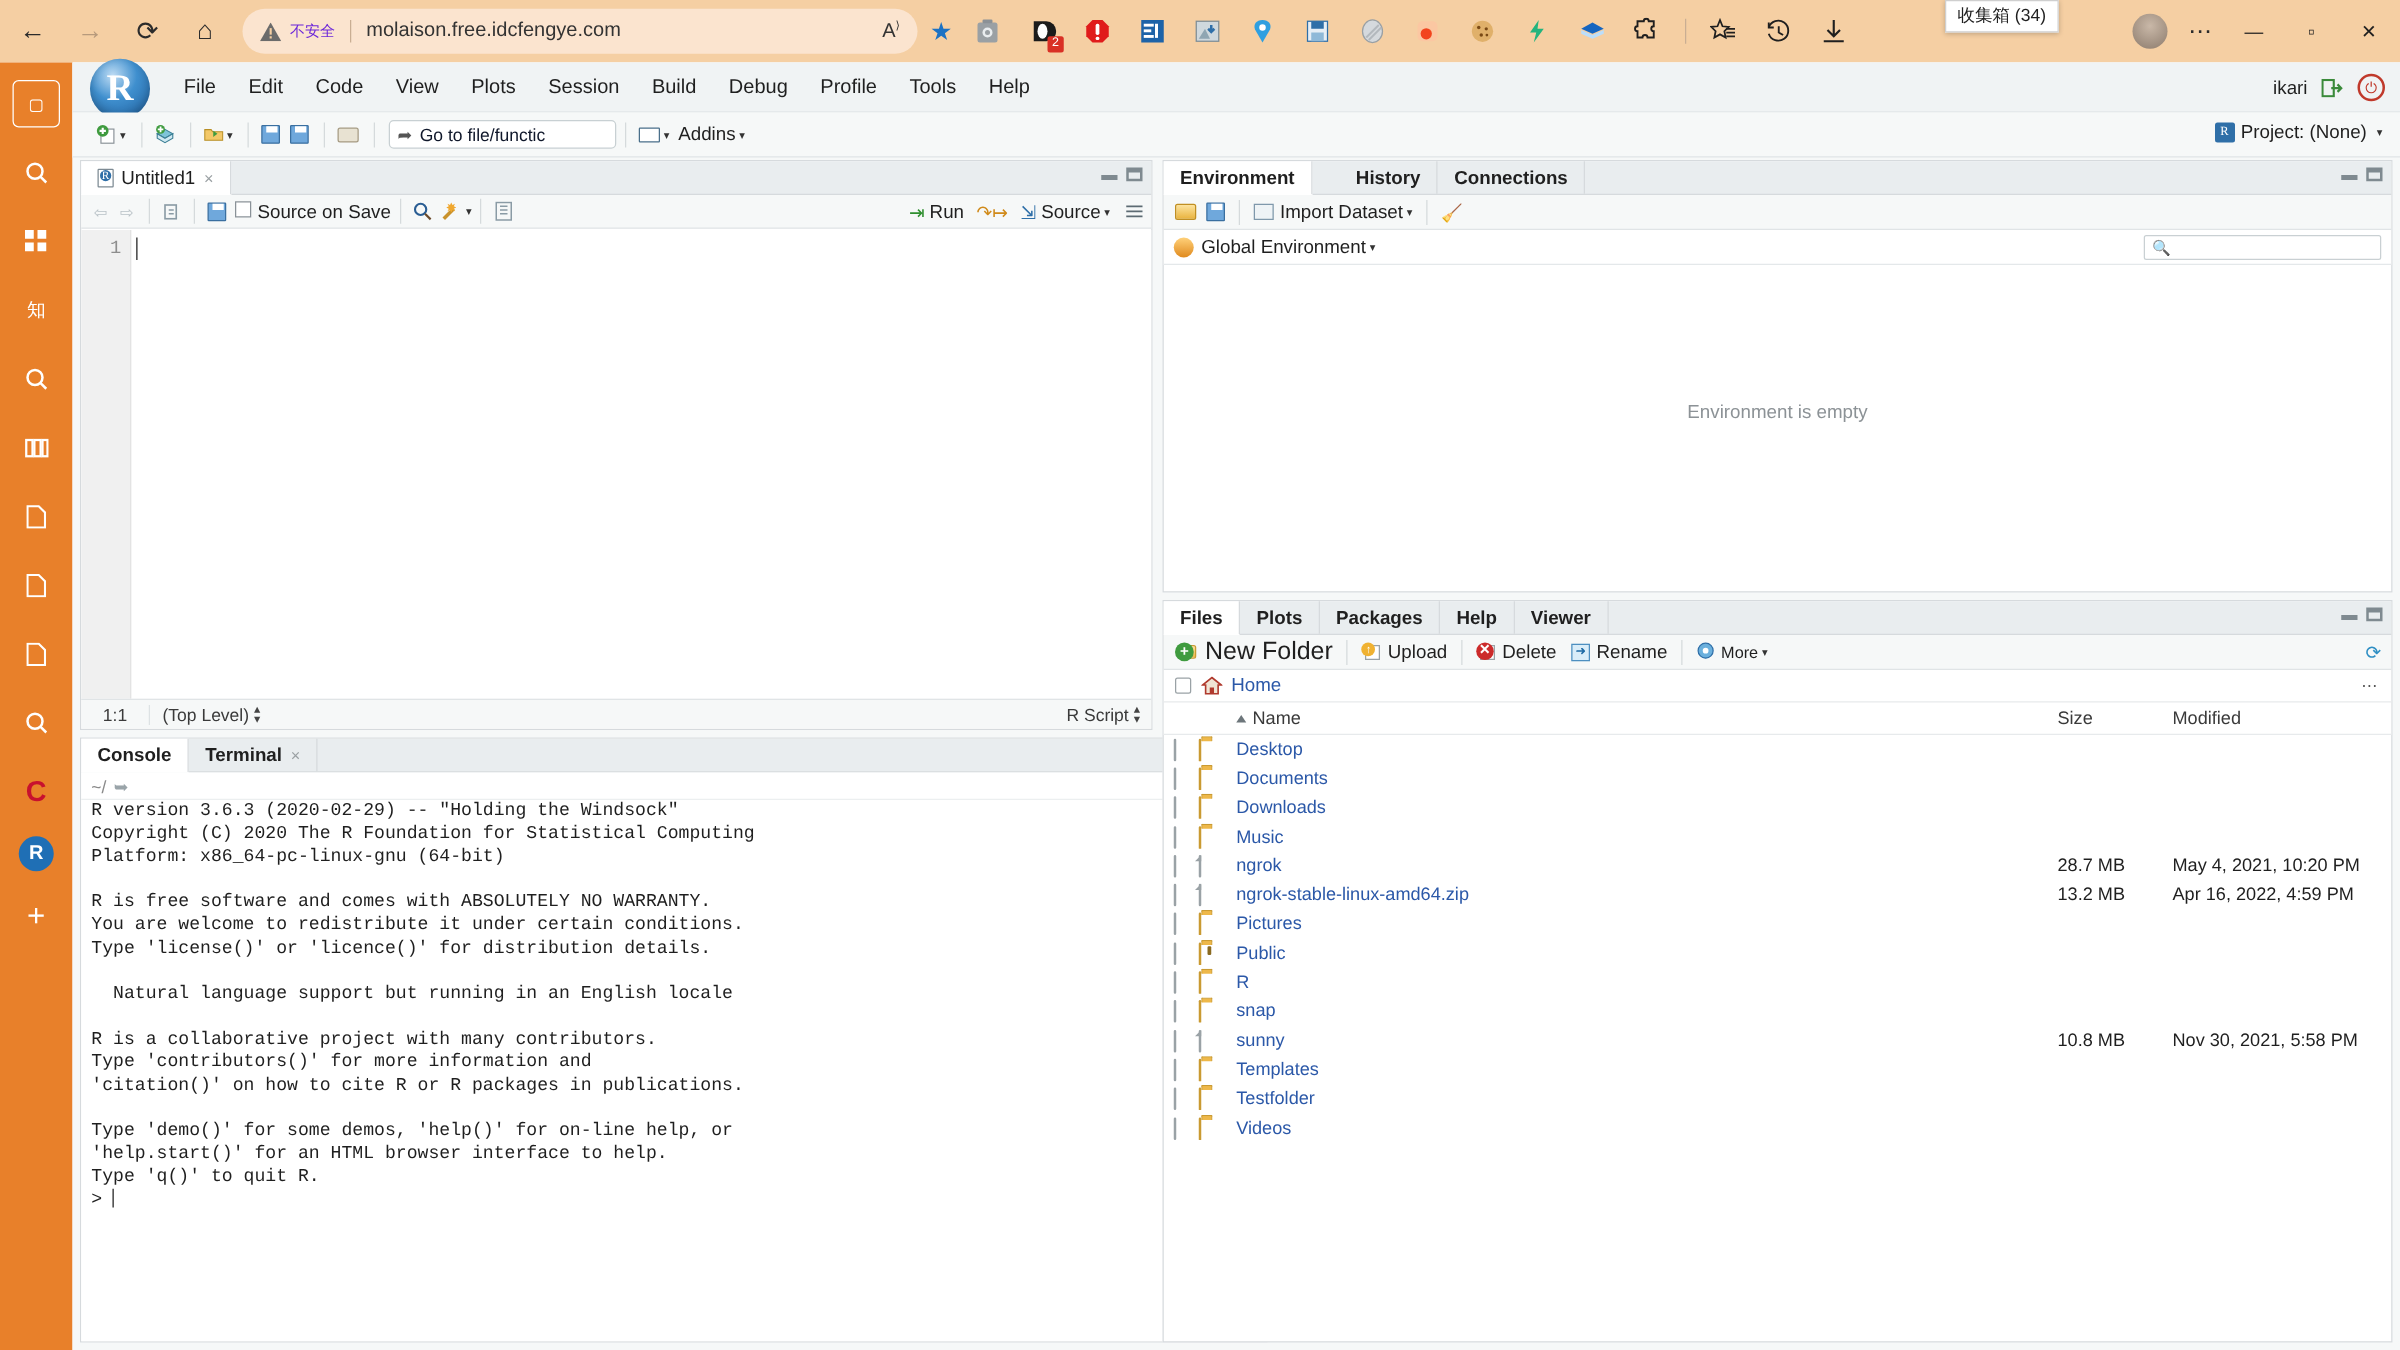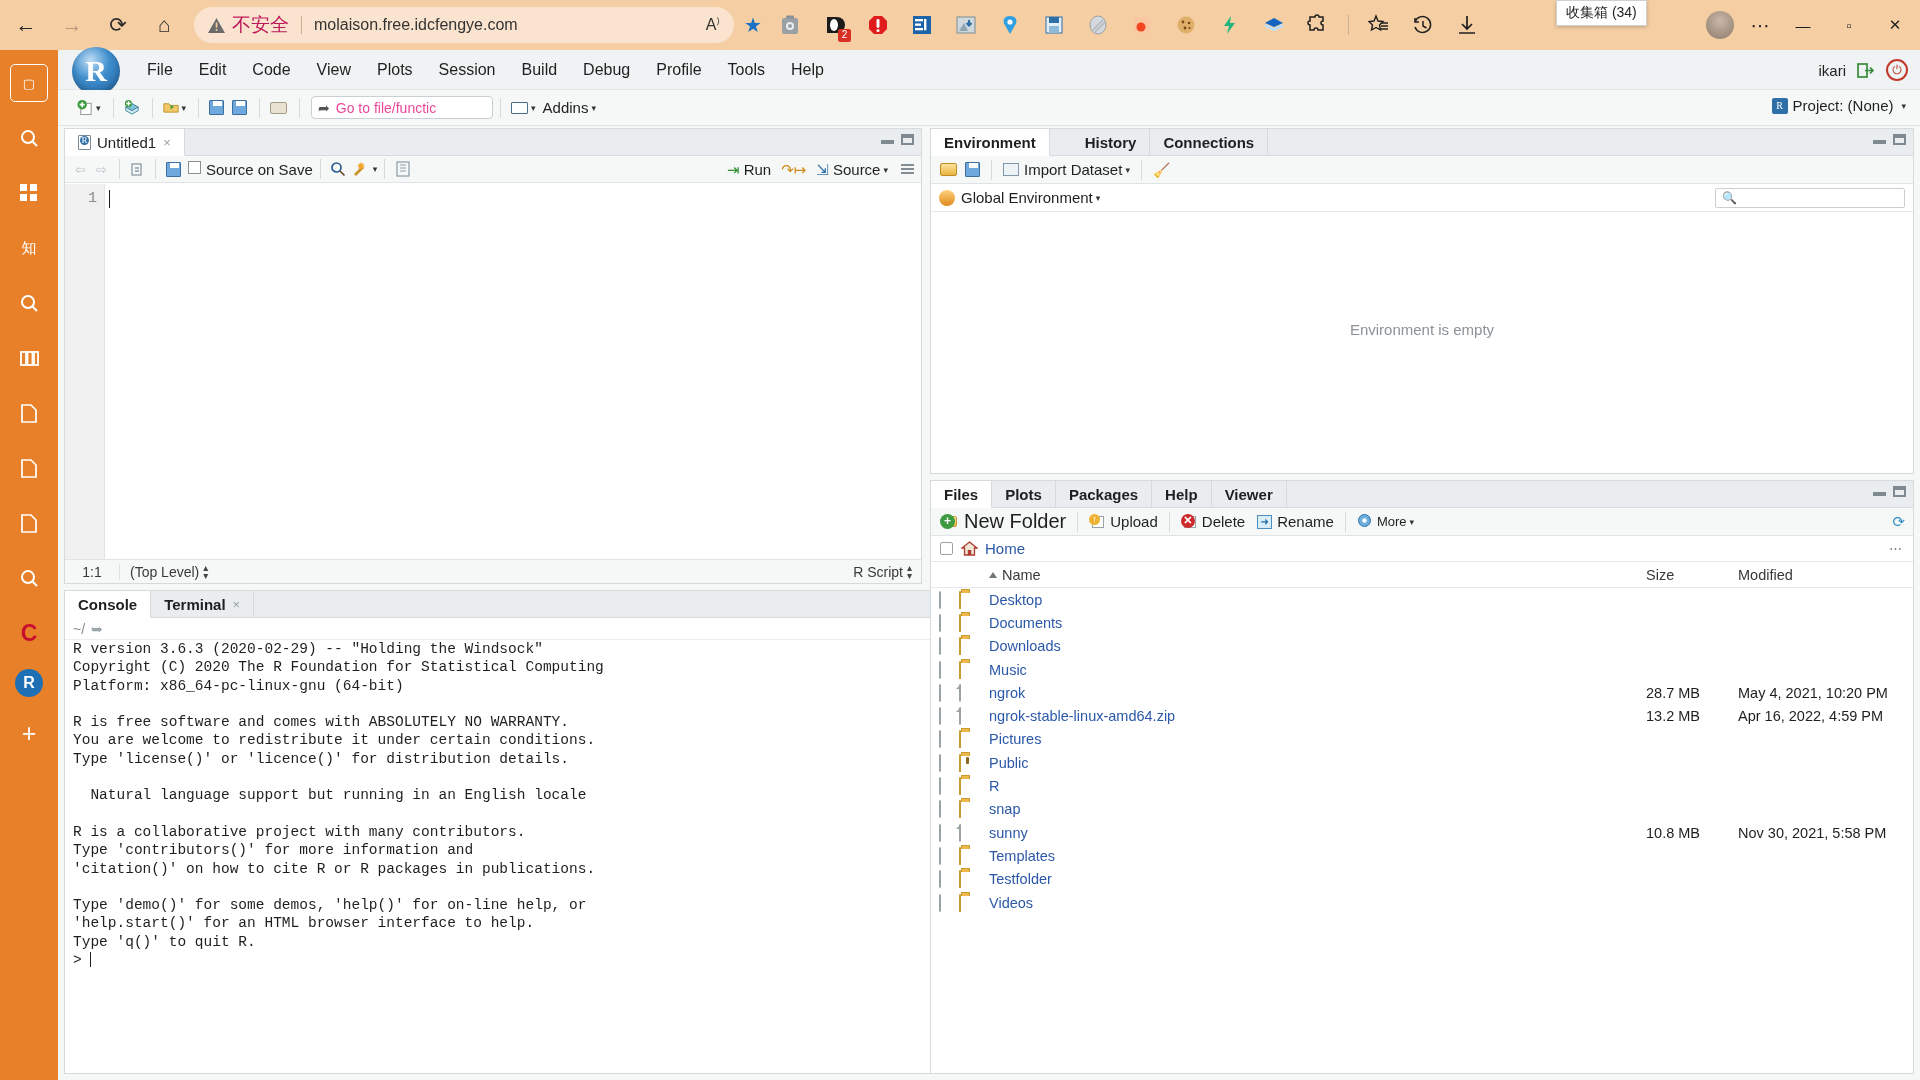--- a/index.html
+++ b/index.html
@@ -29,21 +29,21 @@
     background: #fbe4cf; border-radius: 18px;
     display: flex; align-items: center;
     padding: 0 14px; min-width: 540px; max-width: 540px;
     flex: 0 0 auto;
   }
   #warning-triangle {
     width: 17px; height: 15px; position: relative; flex: 0 0 auto;
   }
   #warning-triangle svg { display:block; }
   #insecure-text {
-    font-size: 19px; color: #be185d; margin-left: 7px;
+    font-size: 12px; color: #6d28d9; margin-left: 7px;
     white-space: nowrap;
   }
   #url-divider {
     width: 1px; height: 18px; background: #c9ae93; margin: 0 12px;
   }
   #url-text {
     font-size: 16px; color: #333; white-space: nowrap;
     flex: 1 1 auto; overflow: hidden;
   }
   #read-aloud-icon { font-size: 16px; color: #333; margin-left: 6px; flex:0 0 auto;}
@@ -167,21 +167,21 @@
   }
   .tb-sep { width: 1px; height: 20px; background: #d5dadc; margin: 0 7px; }
   .caret { font-size: 9px; color: #333; margin-left: 3px; }
   #goto-box {
     display: flex; align-items: center;
     width: 182px; height: 23px;
     border: 1px solid #c8d0d3; background: #ffffff;
     border-radius: 4px; padding: 0 6px; margin-left: 4px;
   }
   #goto-placeholder {
-    font-size: 14px; color: #ec4899; margin-left: 6px;
+    font-size: 14px; color: #0f172a; margin-left: 6px;
     overflow: hidden; white-space: nowrap;
   }
   #addins-label { font-size: 15px; margin-left: 7px; }
   #project-box {
     position: absolute; right: 14px; top: 7px;
     display: flex; align-items: center; gap: 5px;
     font-size: 15px; color: #1f1f1f;
   }
   .proj-ico {
     width: 16px; height: 16px; background: #2f6fa8; color: #fff;

